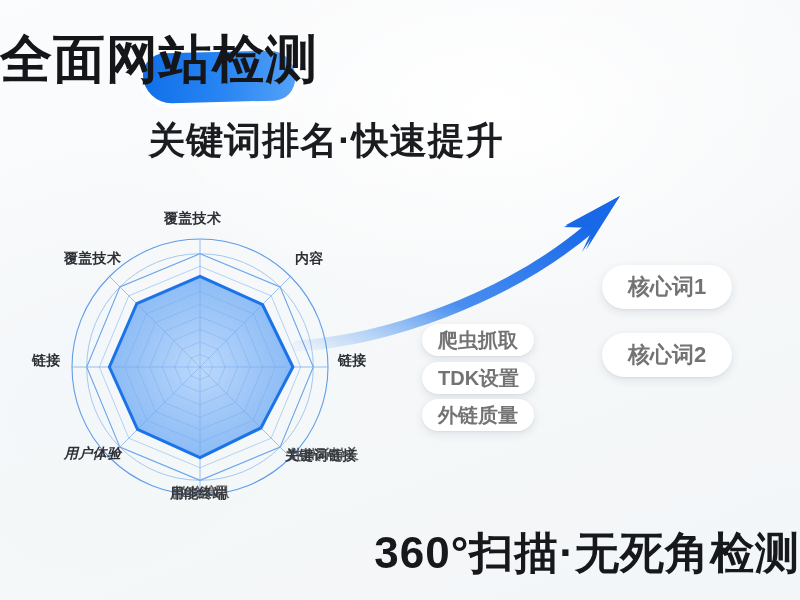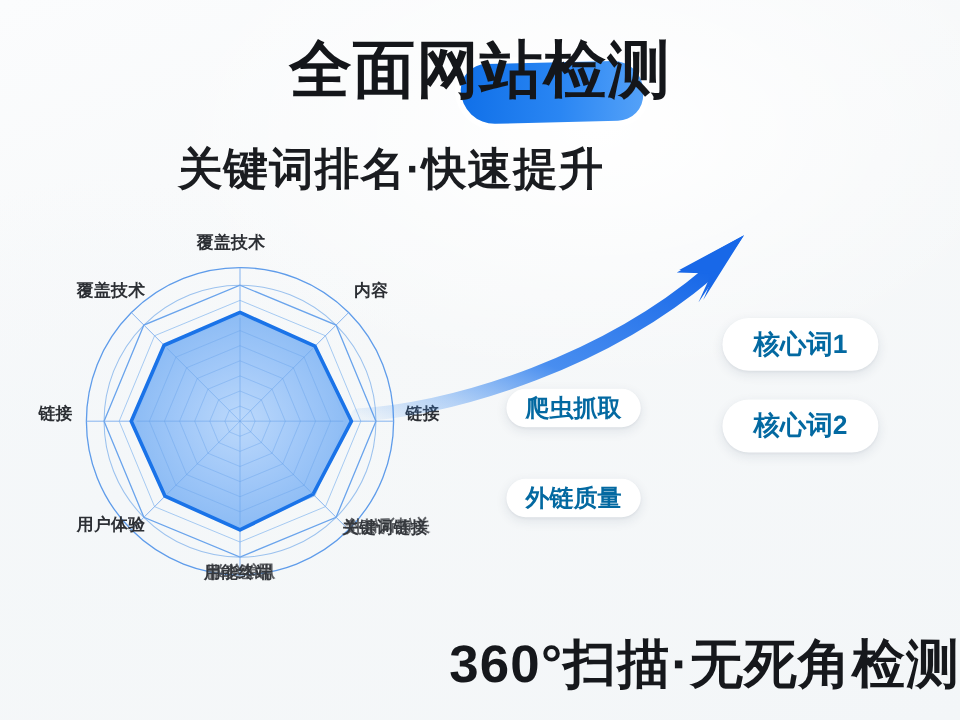--- a/index.html
+++ b/index.html
@@ -23,21 +23,21 @@
       radial-gradient(ellipse 420px 380px at 12% 70%, #f4f7f9 0%, rgba(244,247,249,0) 72%),
       linear-gradient(160deg, #fbfcfd 0%, #f6f8f9 45%, #f3f6f8 100%);
     overflow: hidden;
   }
   
   .headline-wrap {
     position: absolute;
     left: 0;
     top: 30px;
     width: 800px;
-    text-align: center;
+    text-align: left;
   }
   .headline {
     position: relative;
     display: inline-block;
     font-size: 52px;
     line-height: 1.12;
     font-weight: 700;
     letter-spacing: 1px;
     color: #14161a;
     white-space: nowrap;
@@ -79,21 +79,21 @@
     font-weight: 700;
     letter-spacing: 1px;
     color: #16181c;
     white-space: nowrap;
     z-index: 4;
   }
   
   #radar-block {
     position: absolute;
     left: 18px;
-    top: 186px;
+    top: 202px;
     width: 400px;
     height: 320px;
     text-align: right;
   }
   #radar-svg {
     position: absolute;
     left: 0;
     top: 0;
   }
   .radar-label {
@@ -122,21 +122,21 @@
   }
   
   .pill {
     position: absolute;
     display: flex;
     align-items: center;
     justify-content: flex-start;
     background: #ffffff;
     border-radius: 22px;
     box-shadow: 0 3px 10px rgba(30,50,80,0.10), 0 1px 2px rgba(30,50,80,0.06);
-    color: #0369a1;
+    color: #737373;
     white-space: nowrap;
     z-index: 5;
   }
   .pill-sm {
     height: 32px;
     padding: 0 16px;
     font-size: 20px;
     font-weight: 600;
   }
   .pill-lg {
@@ -233,21 +233,21 @@
         <span>关键词链接</span>
         <span class="ghost">关键词链接</span>
       </span>
     </div>
     <div class="radar-label blurred" style="left:152px; top:283px;">
       <span class="glyph-stack">
         <span>用能终端</span>
         <span class="ghost">用能终端</span>
       </span>
     </div>
-    <div class="radar-label" style="left:46px; top:243px;">用户体验</div>
+    <div class="radar-label" style="left:46px; top:243px;font-style:italic;">用户体验</div>
     <div class="radar-label" style="left:14px; top:150px;">链接</div>
     <div class="radar-label" style="left:46px; top:48px;">覆盖技术</div>
   </div>
 
   <svg id="arrow-svg" width="420" height="180" viewBox="0 0 420 180">
     <defs>
       <linearGradient id="arrowGrad" x1="0" y1="1" x2="1" y2="0">
         <stop offset="0%" stop-color="#2f86f0" stop-opacity="0.05"></stop>
         <stop offset="18%" stop-color="#3d8cf1" stop-opacity="0.35"></stop>
         <stop offset="45%" stop-color="#2a7bee" stop-opacity="0.85"></stop>
@@ -255,20 +255,23 @@
       </linearGradient>
     </defs>
     <path d="M 8 166 C 95 160, 215 120, 300 48" fill="none" stroke="url(#arrowGrad)" stroke-width="11" stroke-linecap="round"></path>
     <path d="M 330 16 L 292 72 L 303 48 L 274 47 Z" fill="#1868e8"></path>
     <path d="M 330 16 L 296 70 L 306 46 L 276 45 Z" fill="#1868e8"></path>
   </svg>
 
   <div class="pill pill-sm" style="left:422px; top:324px;">
     <span>爬虫抓取</span>
   </div>
+  <div class="pill pill-sm" style="left:422px; top:362px;">
+    <span>TDK设置</span>
+  </div>
   <div class="pill pill-sm" style="left:422px; top:399px;font-family:Liberation Mono, monospace;">
     <span>外链质量</span>
   </div>
 
   <div class="pill pill-lg" style="left:602px; top:265px;">
     <span>核心词1</span>
   </div>
   <div class="pill pill-lg" style="left:602px; top:333px;">
     <span>核心词2</span>
   </div>

